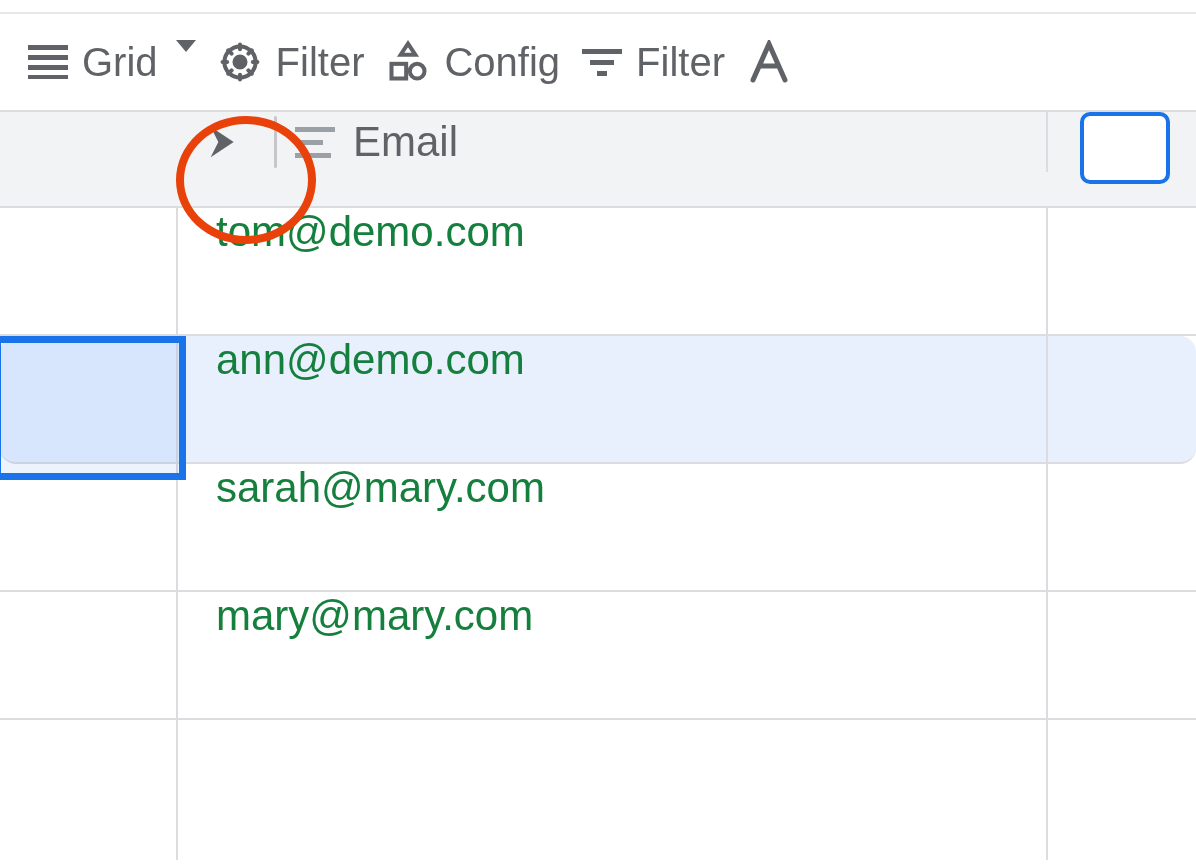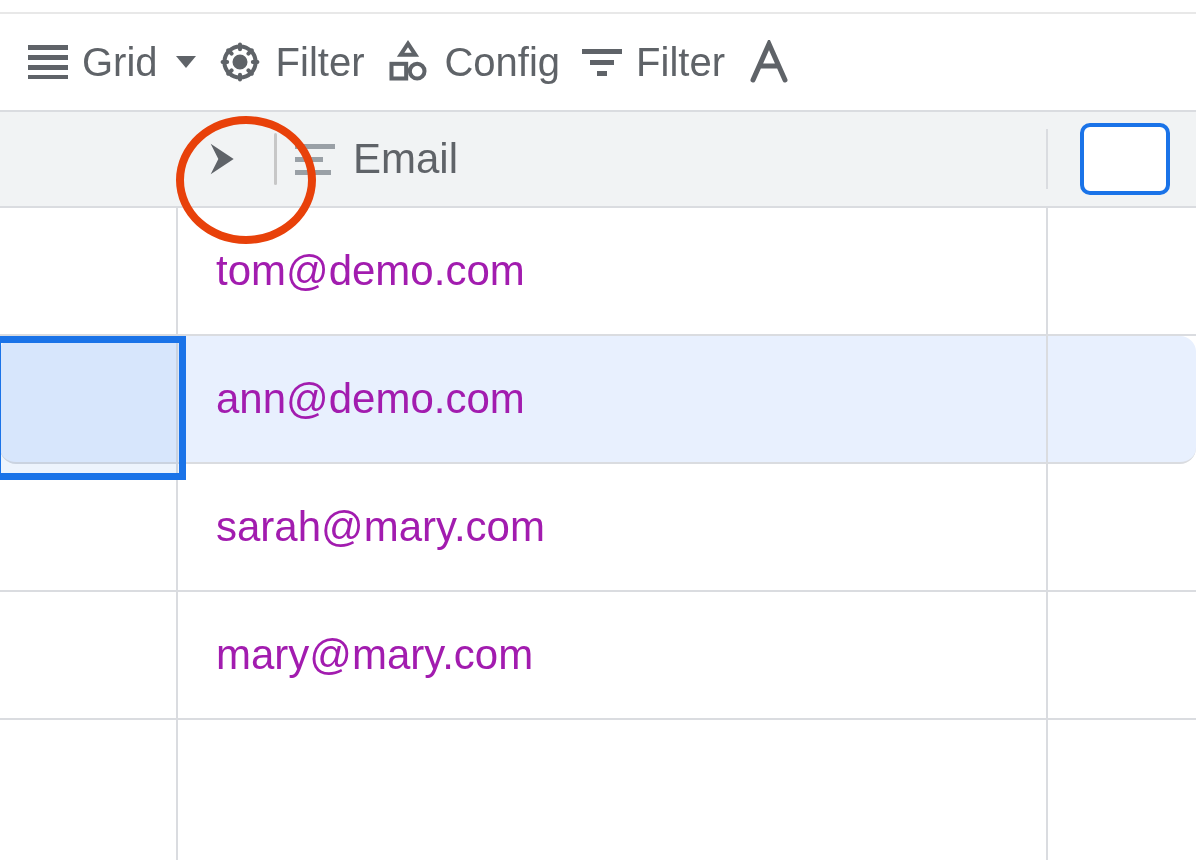--- a/index.html
+++ b/index.html
@@ -21,40 +21,39 @@
       align-items: center;
       gap: 22px;
       padding: 0 0 0 28px;
       background: #fff;
       border-bottom: 2px solid #dadce0;
       color: #5f6368;
       font-size: 40px;
     }
     .toolbar-item {
       display: flex;
-      align-items: center;
       gap: 14px;
       cursor: pointer;
       white-space: nowrap;
     }
     .toolbar-item .label { color: #5f6368; }
     .icon { display: inline-flex; align-items: center; justify-content: center; }
     .caret-down {
       width: 0; height: 0;
       border-left: 10px solid transparent;
       border-right: 10px solid transparent;
       border-top: 12px solid #5f6368;
       margin-left: 4px;
     }
     .header-row {
       height: 96px;
       background: #f1f3f4;
       border-bottom: 2px solid #dadce0;
       display: flex;
-      align-items: center;
+      align-items: flex-start;
       position: relative;
     }
     .col-left {
       width: 178px;
       flex-shrink: 0;
       border-right: 2px solid #dadce0;
       position: relative;
     }
     .col-email {
       width: 870px;
@@ -123,24 +122,24 @@
     .data-row.selected {
       background: #e8f0fe;
       border-radius: 16px;
     }
     .data-row .col-left { border-right: 2px solid #dadce0; }
     .data-row .col-email {
       border-right: 2px solid #dadce0;
       padding-left: 38px;
     }
     .data-row .cell-value {
-      color: #a21caf;
+      color: #15803d;
       font-size: 42px;
       display: flex;
-      align-items: center;
+      align-items: flex-start;
     }
     .selection-box {
       position: absolute;
       border: 7px solid #1a73e8;
       background: rgba(26,115,232,0.08);
       left: -6px;
       top: 128px;
       width: 192px;
       height: 144px;
       z-index: 5;

